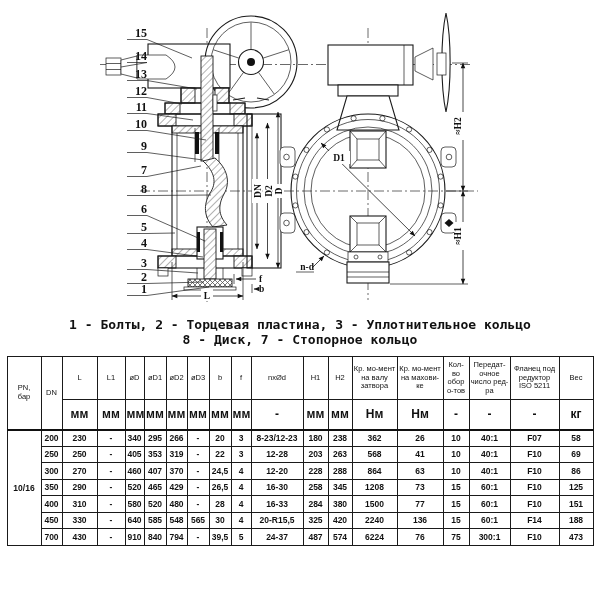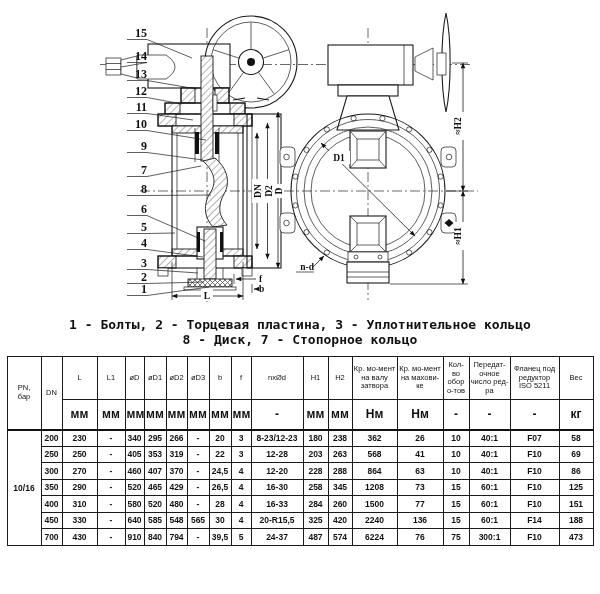--- a/index.html
+++ b/index.html
@@ -471,21 +471,21 @@
             <td>310</td>
             <td>-</td>
             <td>580</td>
             <td>520</td>
             <td>480</td>
             <td>-</td>
             <td>28</td>
             <td>4</td>
             <td>16-33</td>
             <td>284</td>
-            <td>260</td>
+            <td>380</td>
             <td>1500</td>
             <td>77</td>
             <td>15</td>
             <td>60:1</td>
             <td>F10</td>
             <td>151</td>
           </tr>
           <tr>
             <td>450</td>
             <td>330</td>

